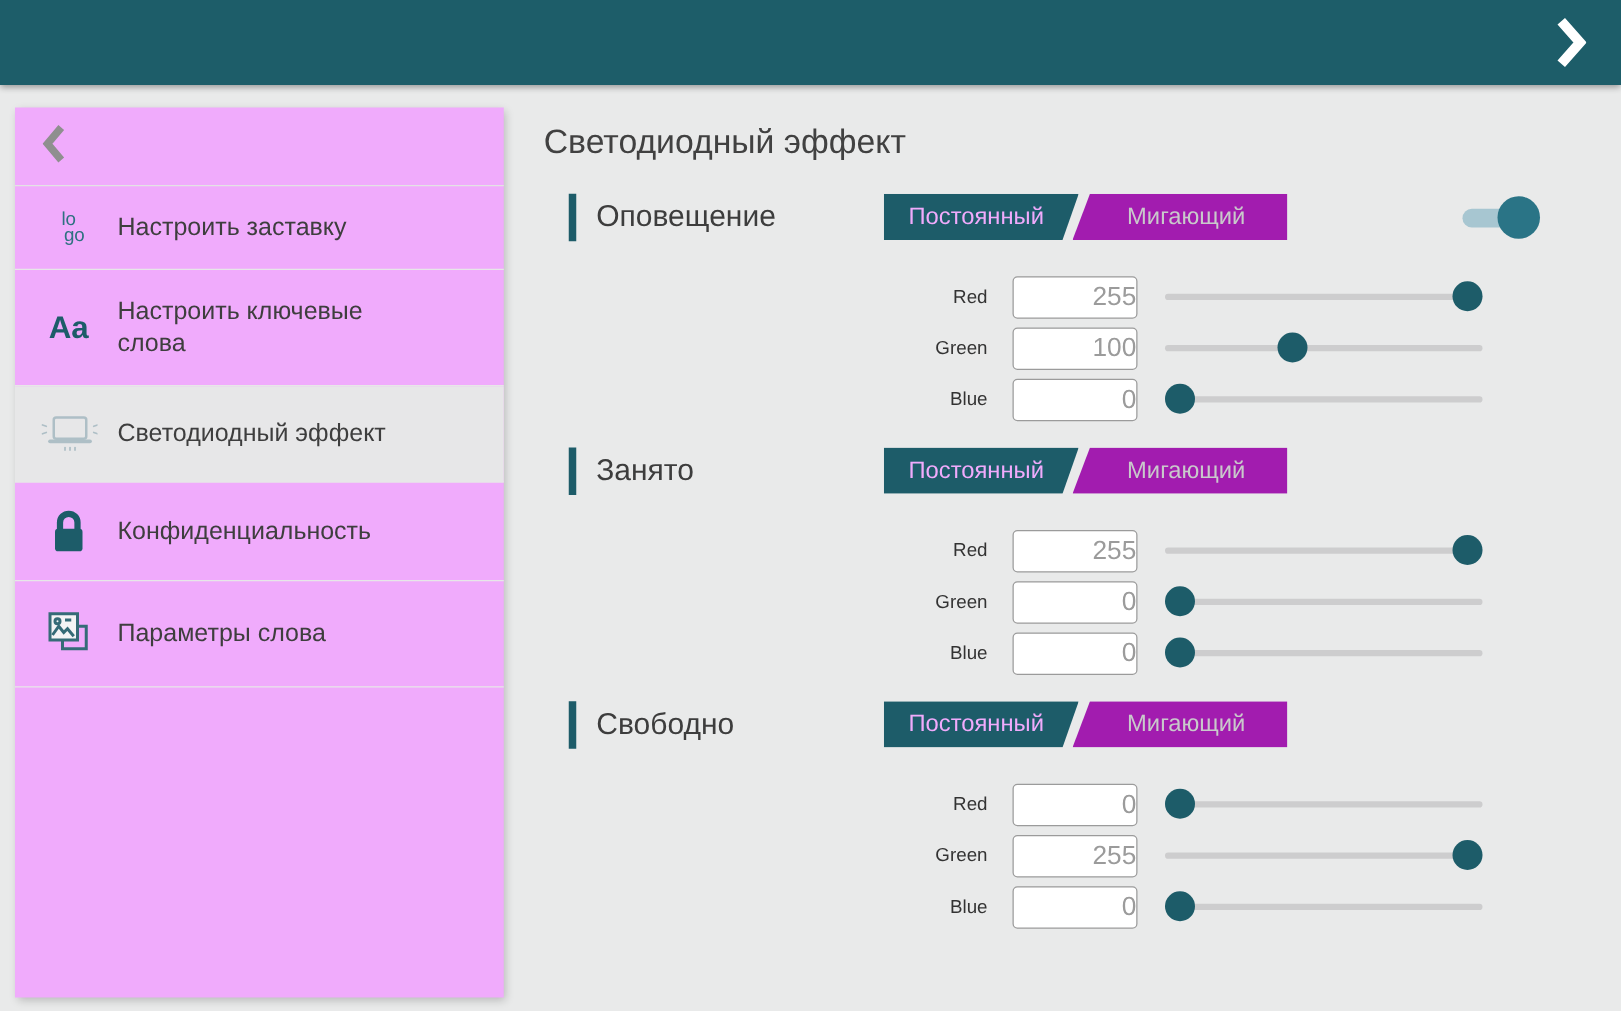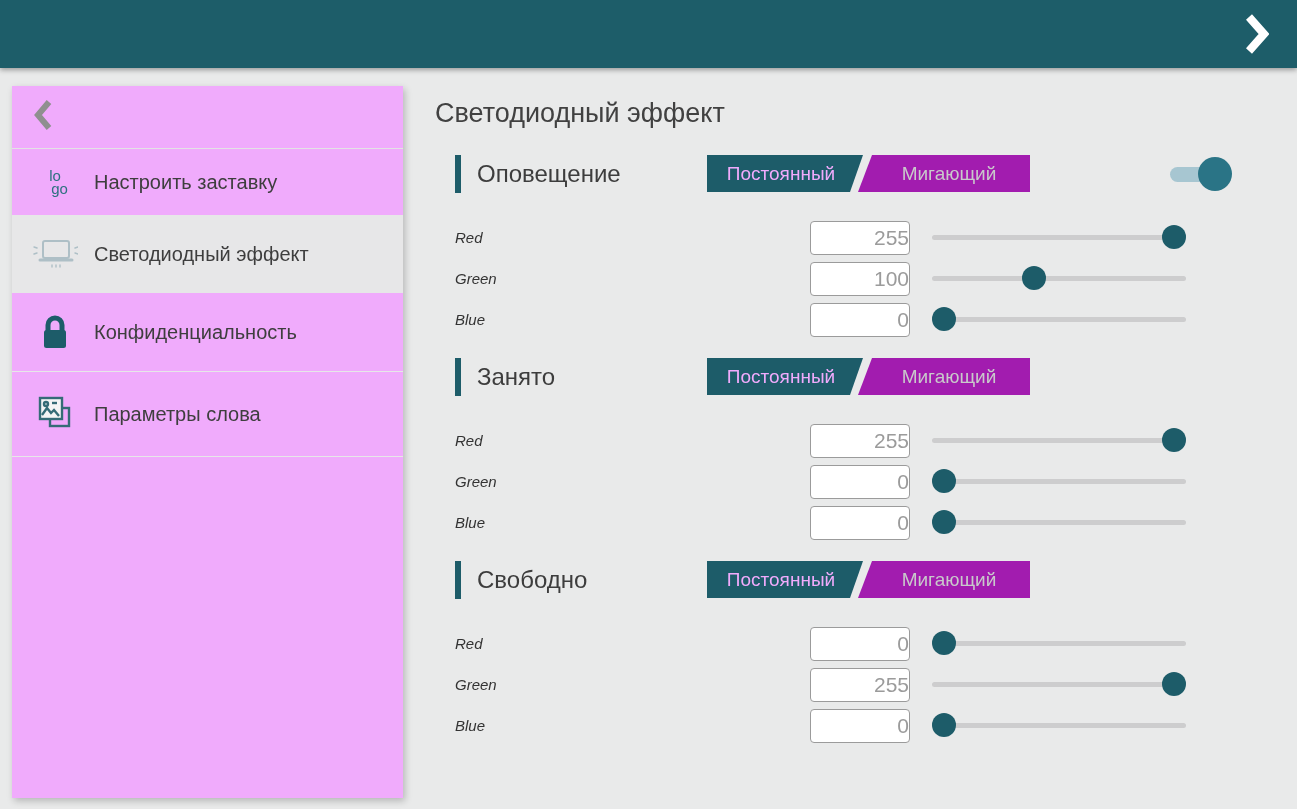--- a/index.html
+++ b/index.html
@@ -45,21 +45,21 @@
     clip-path:polygon(14px 0, 100% 0, 100% 100%, 0 100%); padding-left:10px; }
 
   .switch { position:absolute; right:73px; top:0; width:54px; height:38px; cursor:pointer; }
   .sw-track { position:absolute; left:0; top:12px; width:46px; height:15px;
     border-radius:8px; background:#a7c6d1; }
   .sw-knob { position:absolute; right:-8px; top:2px; width:34px; height:34px;
     border-radius:50%; background:#2a7486; }
 
   .channels { margin-bottom:18px; }
   .ch-row { display:flex; align-items:center; height:41px; }
-  .ch-label { width:335px; text-align:left; font-size:15px; color:#333333;font-style:italic; }
+  .ch-label { width:335px; text-align:right; font-size:15px; color:#333333; }
   .ch-input { width:100px; height:34px; margin-left:20px; border:1px solid #9b9b9b;
     border-radius:4px; background:#ffffff; color:#9b9b9b; font-size:21px;
     padding-left:10px; font-family:"Liberation Sans", sans-serif; outline:none;text-align:right; }
   .ch-slider { position:relative; margin-left:22px; width:254px; height:5px;
     border-radius:3px; background:#cdcdce; cursor:pointer; }
   .ch-thumb { position:absolute; top:-10px; width:24px; height:24px;
     border-radius:50%; background:#1d5c69; }
 </style>
 </head>
 <body>
@@ -82,20 +82,24 @@
   </div>
 
   <div class="sb-item">
     <span class="sb-icon logo-ic">
       <span>lo</span>
       <span class="l2">go</span>
     </span>
     <span class="sb-label">Настроить заставку</span>
   </div>
 
+  <div class="sb-item">
+    <span class="sb-icon aa-ic">Aa</span>
+    <span class="sb-label">Настроить ключевые слова</span>
+  </div>
 
   <div class="sb-item selected">
     <span class="sb-icon">
       <svg width="46" height="36" viewBox="0 0 46 36">
         <g stroke="#aebfc6" fill="none" stroke-width="2">
           <rect x="11" y="5" width="26" height="17" rx="2"></rect>
           <path d="M8 24 H40" stroke-width="3" stroke-linecap="round"></path>
         </g>
         <g stroke="#aebfc6" stroke-width="1.4" stroke-linecap="round">
           <path d="M5 12 l-3 -1"></path>

